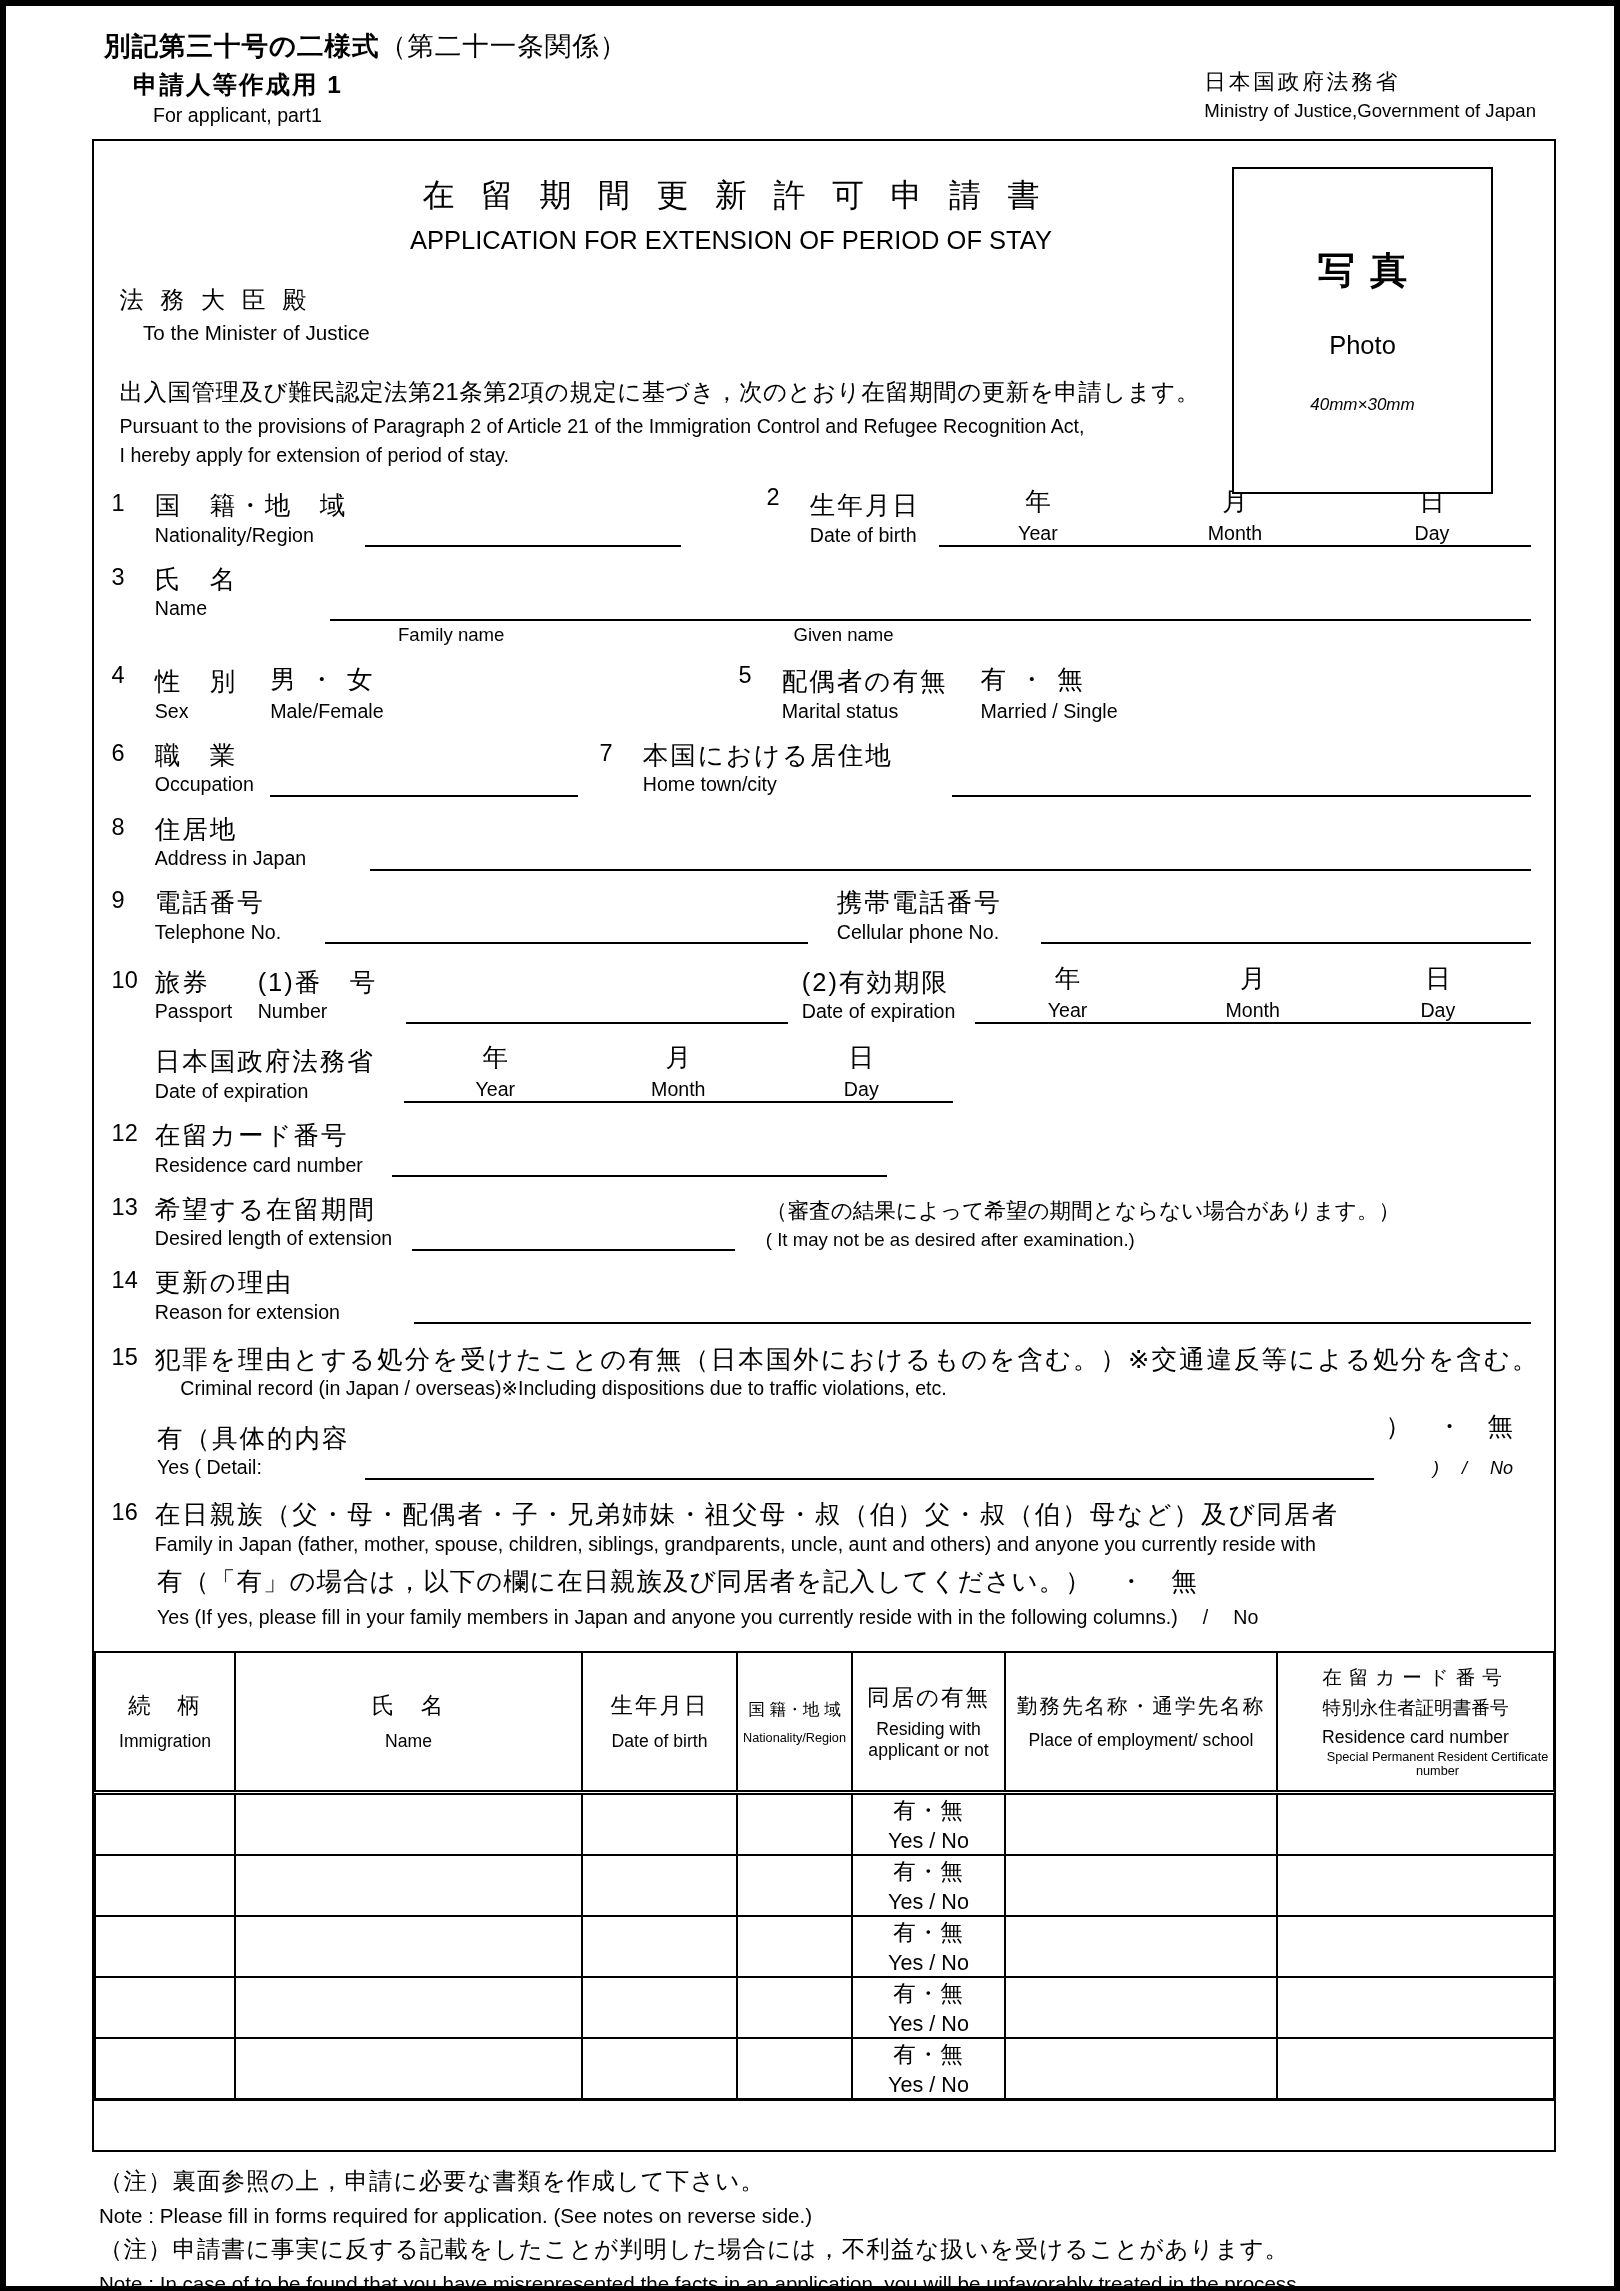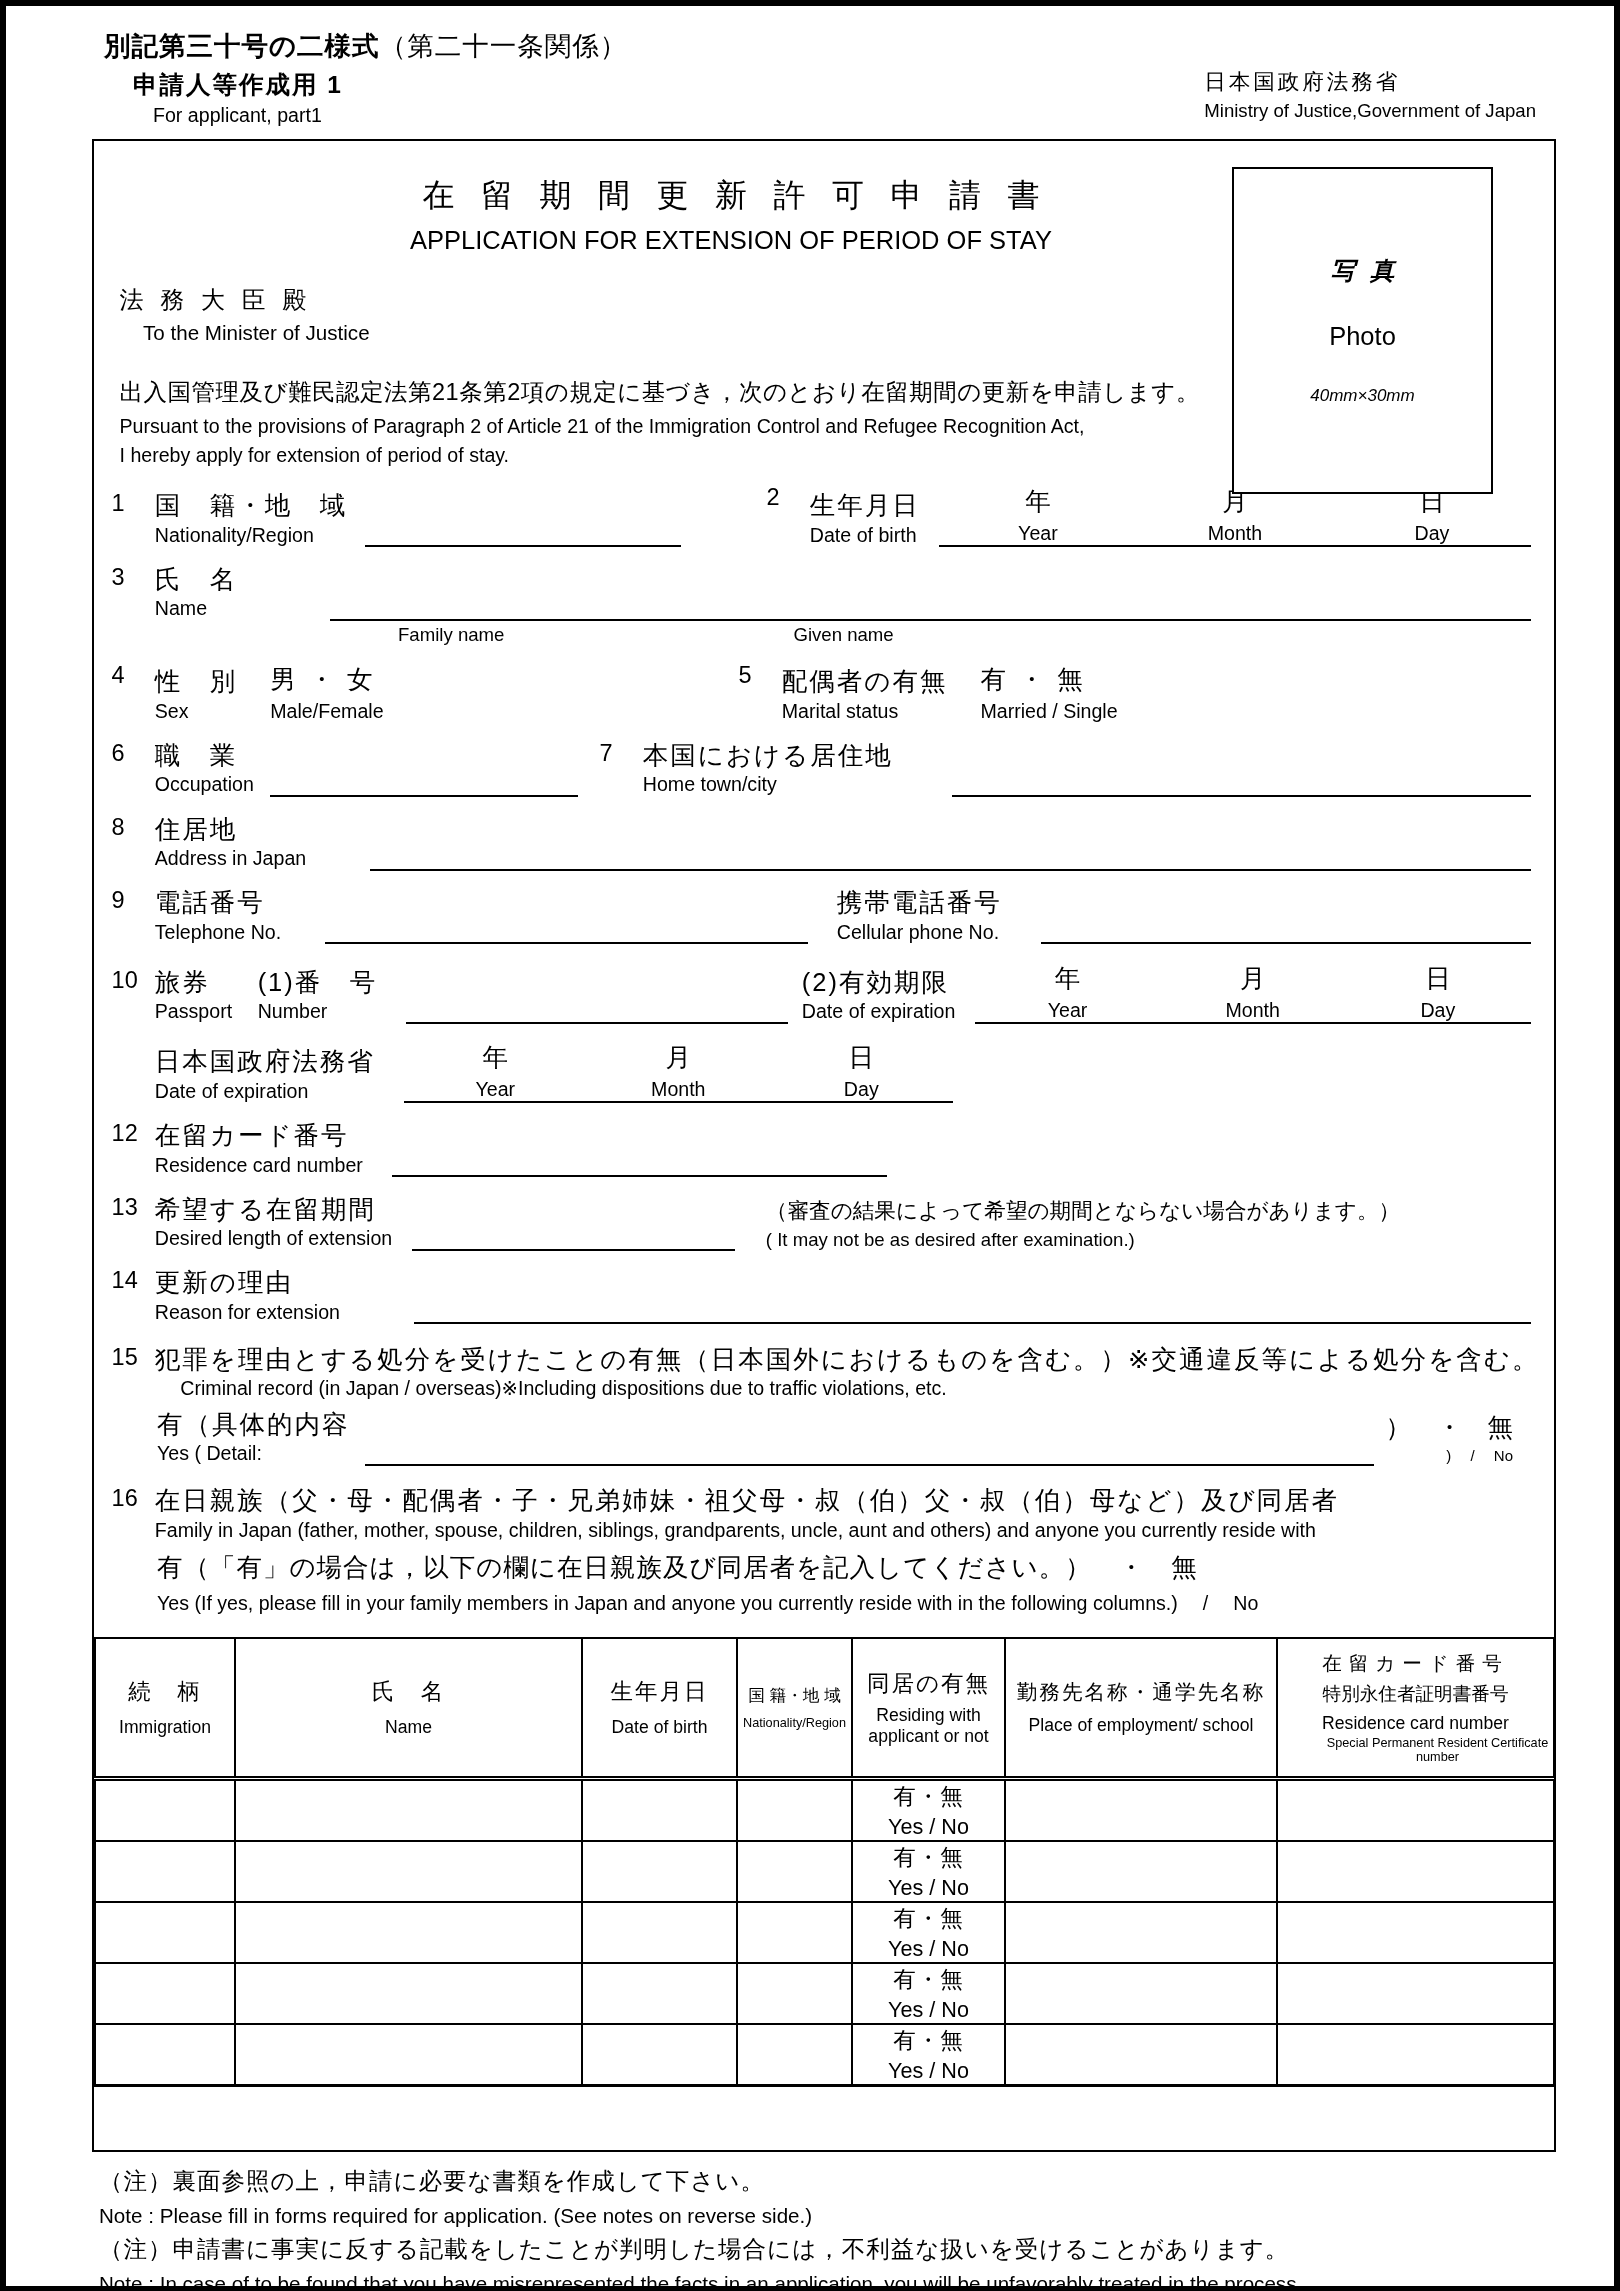--- a/index.html
+++ b/index.html
@@ -15,21 +15,21 @@
   .minblock { position:absolute; top:39px; right:0; }
   .min-jp { font-size:21.6px; letter-spacing:2.9px; }
   .min-en { font-size:18.6px; margin-top:4.9px; }
 
   
   .mainbox { position:absolute; left:86px; top:133px; width:1464px; height:2013px;
              border:2.9px solid #000; box-sizing:border-box; overflow:hidden; }
 
   .photo { position:absolute; top:25.5px; right:61px; width:257px; height:323px; border:2px solid #000;
            display:flex; flex-direction:column; align-items:center; justify-content:center; gap:35px; background:#fff; z-index:2; }
-  .pjp { font-size:24px; font-weight:700; letter-spacing:15.7px; text-indent:15.7px;font-style:italic; }
+  .pjp { font-size:37px; font-weight:700; letter-spacing:15.7px; text-indent:15.7px; }
   .pen { font-size:25.5px; }
   .psz { font-size:17px;font-style:italic; }
 
   .title { width:902px; margin:33px 0 0 186px; text-align:center; }
   .tjp { font-size:32px; letter-spacing:26.5px; text-indent:26.5px; white-space:nowrap; }
   .ten { font-size:25.5px; margin-top:7.8px; white-space:nowrap; }
 
   .addr { margin:29px 0 0 25.5px; }
   .ajp { font-size:24px; letter-spacing:16.7px; }
   .aen { font-size:20.6px; margin:4.9px 0 0 23.5px; }
@@ -56,21 +56,21 @@
   .dcol .en { font-size:19.6px; margin-top:2.9px; }
   .subrow { display:flex; margin:2.9px 0 0 304px; font-size:18.6px; }
   .subrow .given { margin-left:289px; }
   .note13 { display:flex; flex-direction:column; margin-left:31px; }
   .note13 .jp { font-size:21.6px; white-space:nowrap; }
   .note13 .en { font-size:18.6px; margin-top:3.9px; }
   .longrow { display:flex; margin:19.6px 23.5px 0 9.8px; }
   .yesrow { display:flex; align-items:flex-end; margin:7.8px 41px 0 63px; }
   .closelbl { flex:none; display:flex; flex-direction:column; text-align:right; }
   .closelbl .jp { font-size:25.5px; white-space:nowrap; }
-  .closelbl .en { font-size:15px; margin-top:2px; white-space:nowrap; }
+  .closelbl .en { font-size:18px; margin-top:12px; white-space:nowrap;font-style:italic; }
   .yes16 { margin:7.8px 23.5px 0 63px; }
   .yes16 .jp { font-size:25.5px; letter-spacing:1px; white-space:nowrap; }
   .yes16 .en { font-size:19.6px; margin-top:4.9px; }
 
   
   .fam { width:100%; border-collapse:collapse; table-layout:fixed; margin-top:19.6px; }
   .fam th, .fam td { border:2px solid #000; padding:0; text-align:center; vertical-align:middle; font-weight:400; overflow:hidden; }
   .fam thead th { height:137px; border-bottom:5.9px double #000; }
   .thjp { font-size:22.5px; letter-spacing:2px; display:block; }
   .then { font-size:17.6px; display:block; margin-top:9.8px; }

